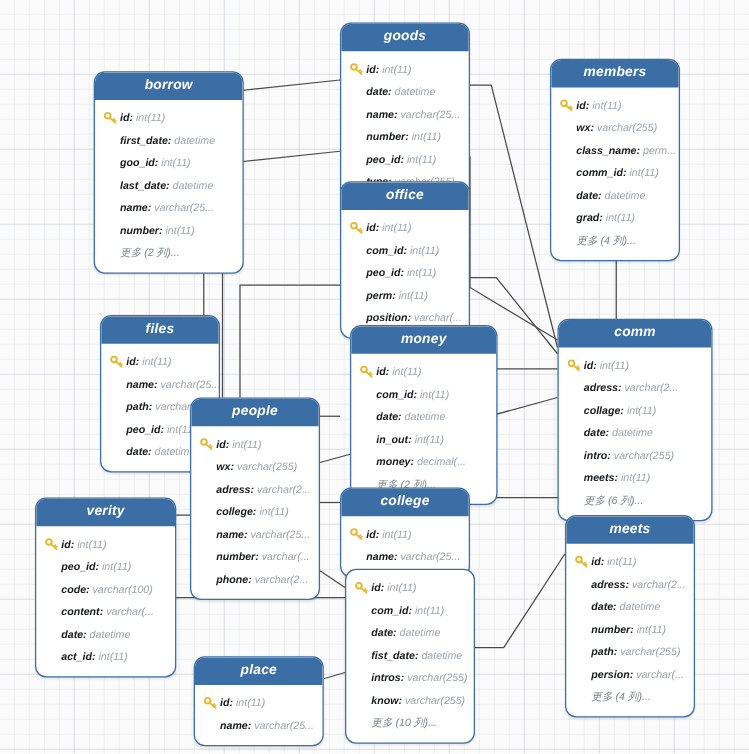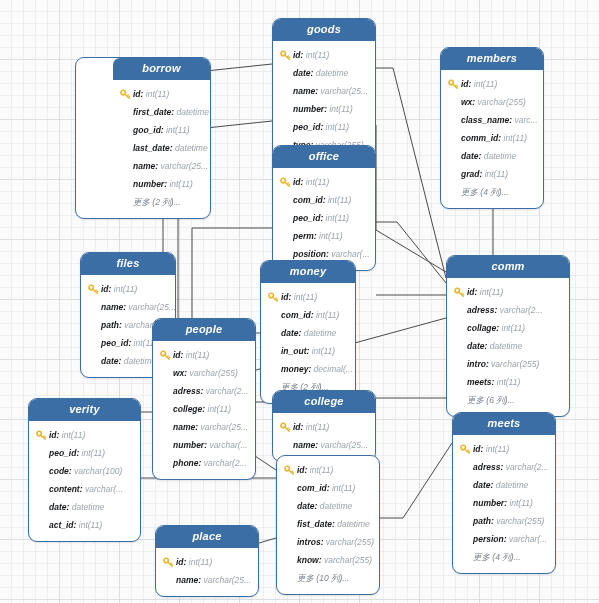--- a/index.html
+++ b/index.html
@@ -87,21 +87,21 @@
       <path d="M256,370 L446,318" fill="none" stroke="#4a4a4a" stroke-width="1"></path>
       <path d="M256,402 L272,402" fill="none" stroke="#4a4a4a" stroke-width="1"></path>
       <path d="M204,412 L204,422 L276,470" fill="none" stroke="#4a4a4a" stroke-width="1"></path>
       <path d="M132,478 L276,478" fill="none" stroke="#4a4a4a" stroke-width="1"></path>
       <path d="M132,412 L152,412" fill="none" stroke="#4a4a4a" stroke-width="1"></path>
       <path d="M376,398 L452,398" fill="none" stroke="#4a4a4a" stroke-width="1"></path>
       <path d="M380,518 L403,518 L452,443" fill="none" stroke="#4a4a4a" stroke-width="1"></path>
       <path d="M259,543 L276,538" fill="none" stroke="#4a4a4a" stroke-width="1"></path>
     </svg>
   <div id="tables-layer">
-      <div class="tbl" style="left: 75px; top: 57px; width: 136px; padding-left: 37px;">
+      <div class="tbl" style="left: 75px; top: 57px; width: 120px;">
         <div class="tbl-hd">borrow</div>
         <div class="tbl-body">
           <div class="row">
             <span class="key">
               <svg width="11" height="11" viewBox="0 0 16 16">
                 <circle cx="4.6" cy="5.2" r="3.3" fill="none" stroke="#e8b62c" stroke-width="2.3"></circle>
                 <path d="M6.7,7.3 L13.4,13.6 M10.4,10.6 L12.2,8.9 M12.2,12.3 L13.8,10.7" stroke="#e8b62c" stroke-width="2" fill="none" stroke-linecap="round"></path>
               </svg>
             </span>
             <span class="fname">id</span>
@@ -213,21 +213,21 @@
           <div class="row">
             <span class="indent"></span>
             <span class="fname">wx</span>
             <span class="colon">:&nbsp;</span>
             <span class="ftype">varchar(255)</span>
           </div>
           <div class="row">
             <span class="indent"></span>
             <span class="fname">class_name</span>
             <span class="colon">:&nbsp;</span>
-            <span class="ftype">varc...</span>
+            <span class="ftype">perm...</span>
           </div>
           <div class="row">
             <span class="indent"></span>
             <span class="fname">comm_id</span>
             <span class="colon">:&nbsp;</span>
             <span class="ftype">int(11)</span>
           </div>
           <div class="row">
             <span class="indent"></span>
             <span class="fname">date</span>
@@ -319,21 +319,21 @@
             <span class="ftype">int(11)</span>
           </div>
           <div class="row">
             <span class="indent"></span>
             <span class="fname">date</span>
             <span class="colon">:&nbsp;</span>
             <span class="ftype">datetime</span>
           </div>
         </div>
       </div>
-      <div class="tbl" style="left: 260px; top: 260px; width: 96px;">
+      <div class="tbl" style="left: 280px; top: 260px; width: 118px;">
         <div class="tbl-hd">money</div>
         <div class="tbl-body">
           <div class="row">
             <span class="key">
               <svg width="11" height="11" viewBox="0 0 16 16">
                 <circle cx="4.6" cy="5.2" r="3.3" fill="none" stroke="#e8b62c" stroke-width="2.3"></circle>
                 <path d="M6.7,7.3 L13.4,13.6 M10.4,10.6 L12.2,8.9 M12.2,12.3 L13.8,10.7" stroke="#e8b62c" stroke-width="2" fill="none" stroke-linecap="round"></path>
               </svg>
             </span>
             <span class="fname">id</span>

